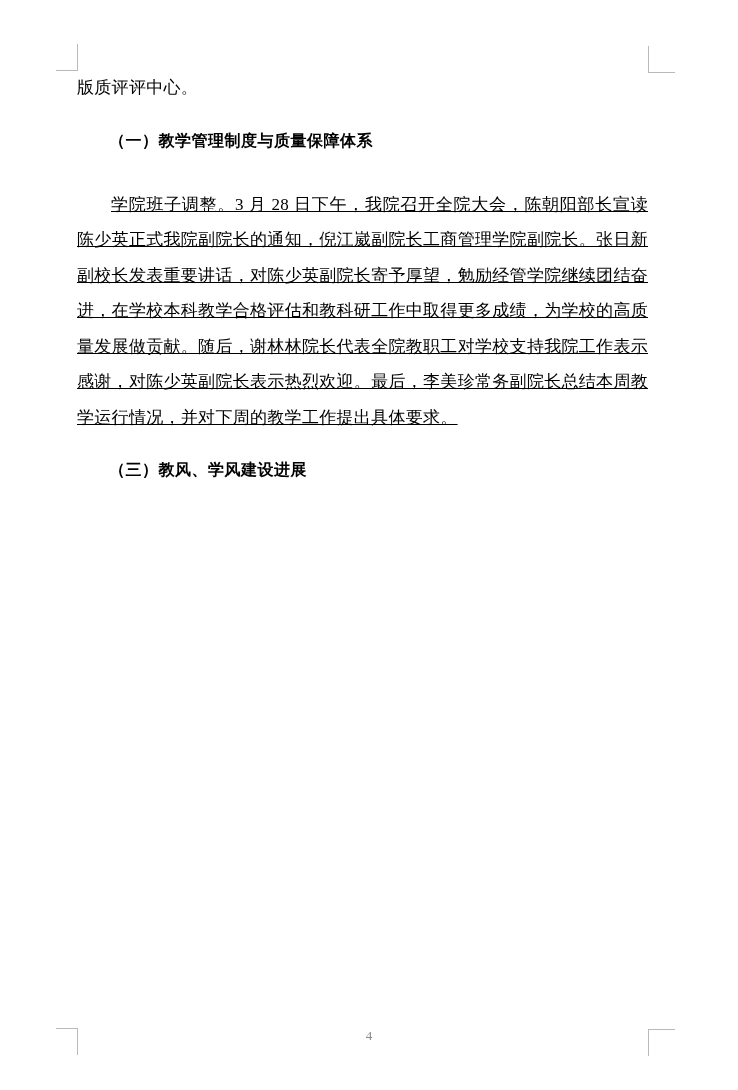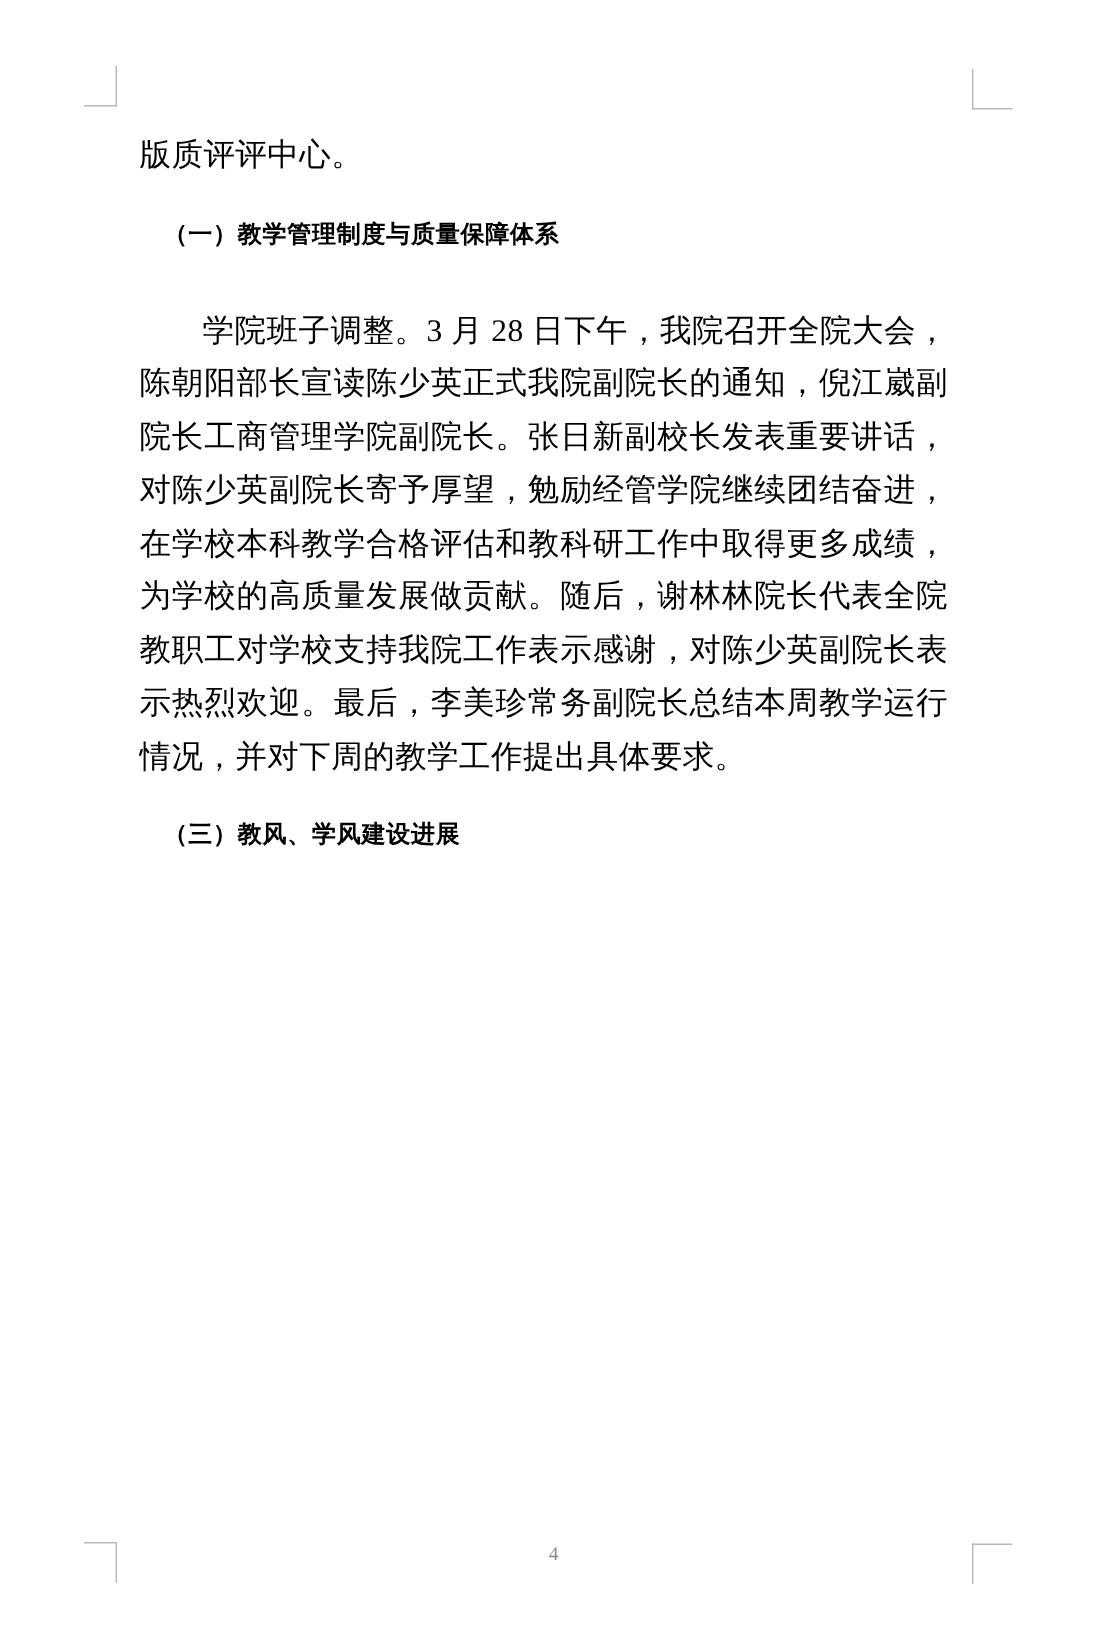--- a/index.html
+++ b/index.html
@@ -29,33 +29,34 @@
   .crop-br { left: 648px; top: 1029px; width: 26px; height: 26px;
              border-left: 1px solid #b9b9b9; border-top: 1px solid #b9b9b9; }
 
   .content {
     position: absolute;
     left: 77px;
     top: 70px;
     width: 571px;
   }
   .body-par {
-    margin: 16px;
-    font-size: 21px;
+    margin: 0;
+    font-size: 17px;
     line-height: 35.5px;
     text-align: justify;
     text-justify: inter-character;
     letter-spacing: 0.3px;
   }
   .cont-par {
     text-indent: 0;
   }
   .indent-par {
     text-indent: 2em;
     margin-top: 31px;
+    text-decoration: underline;
   }
   .chapter-heading {
     margin: 27px 0 34px 0;
     font-family: "Liberation Sans", "DejaVu Sans", sans-serif;
     font-weight: bold;
     font-size: 31px;
     line-height: 42px;
     letter-spacing: 1px;
   }
   .section-title {

